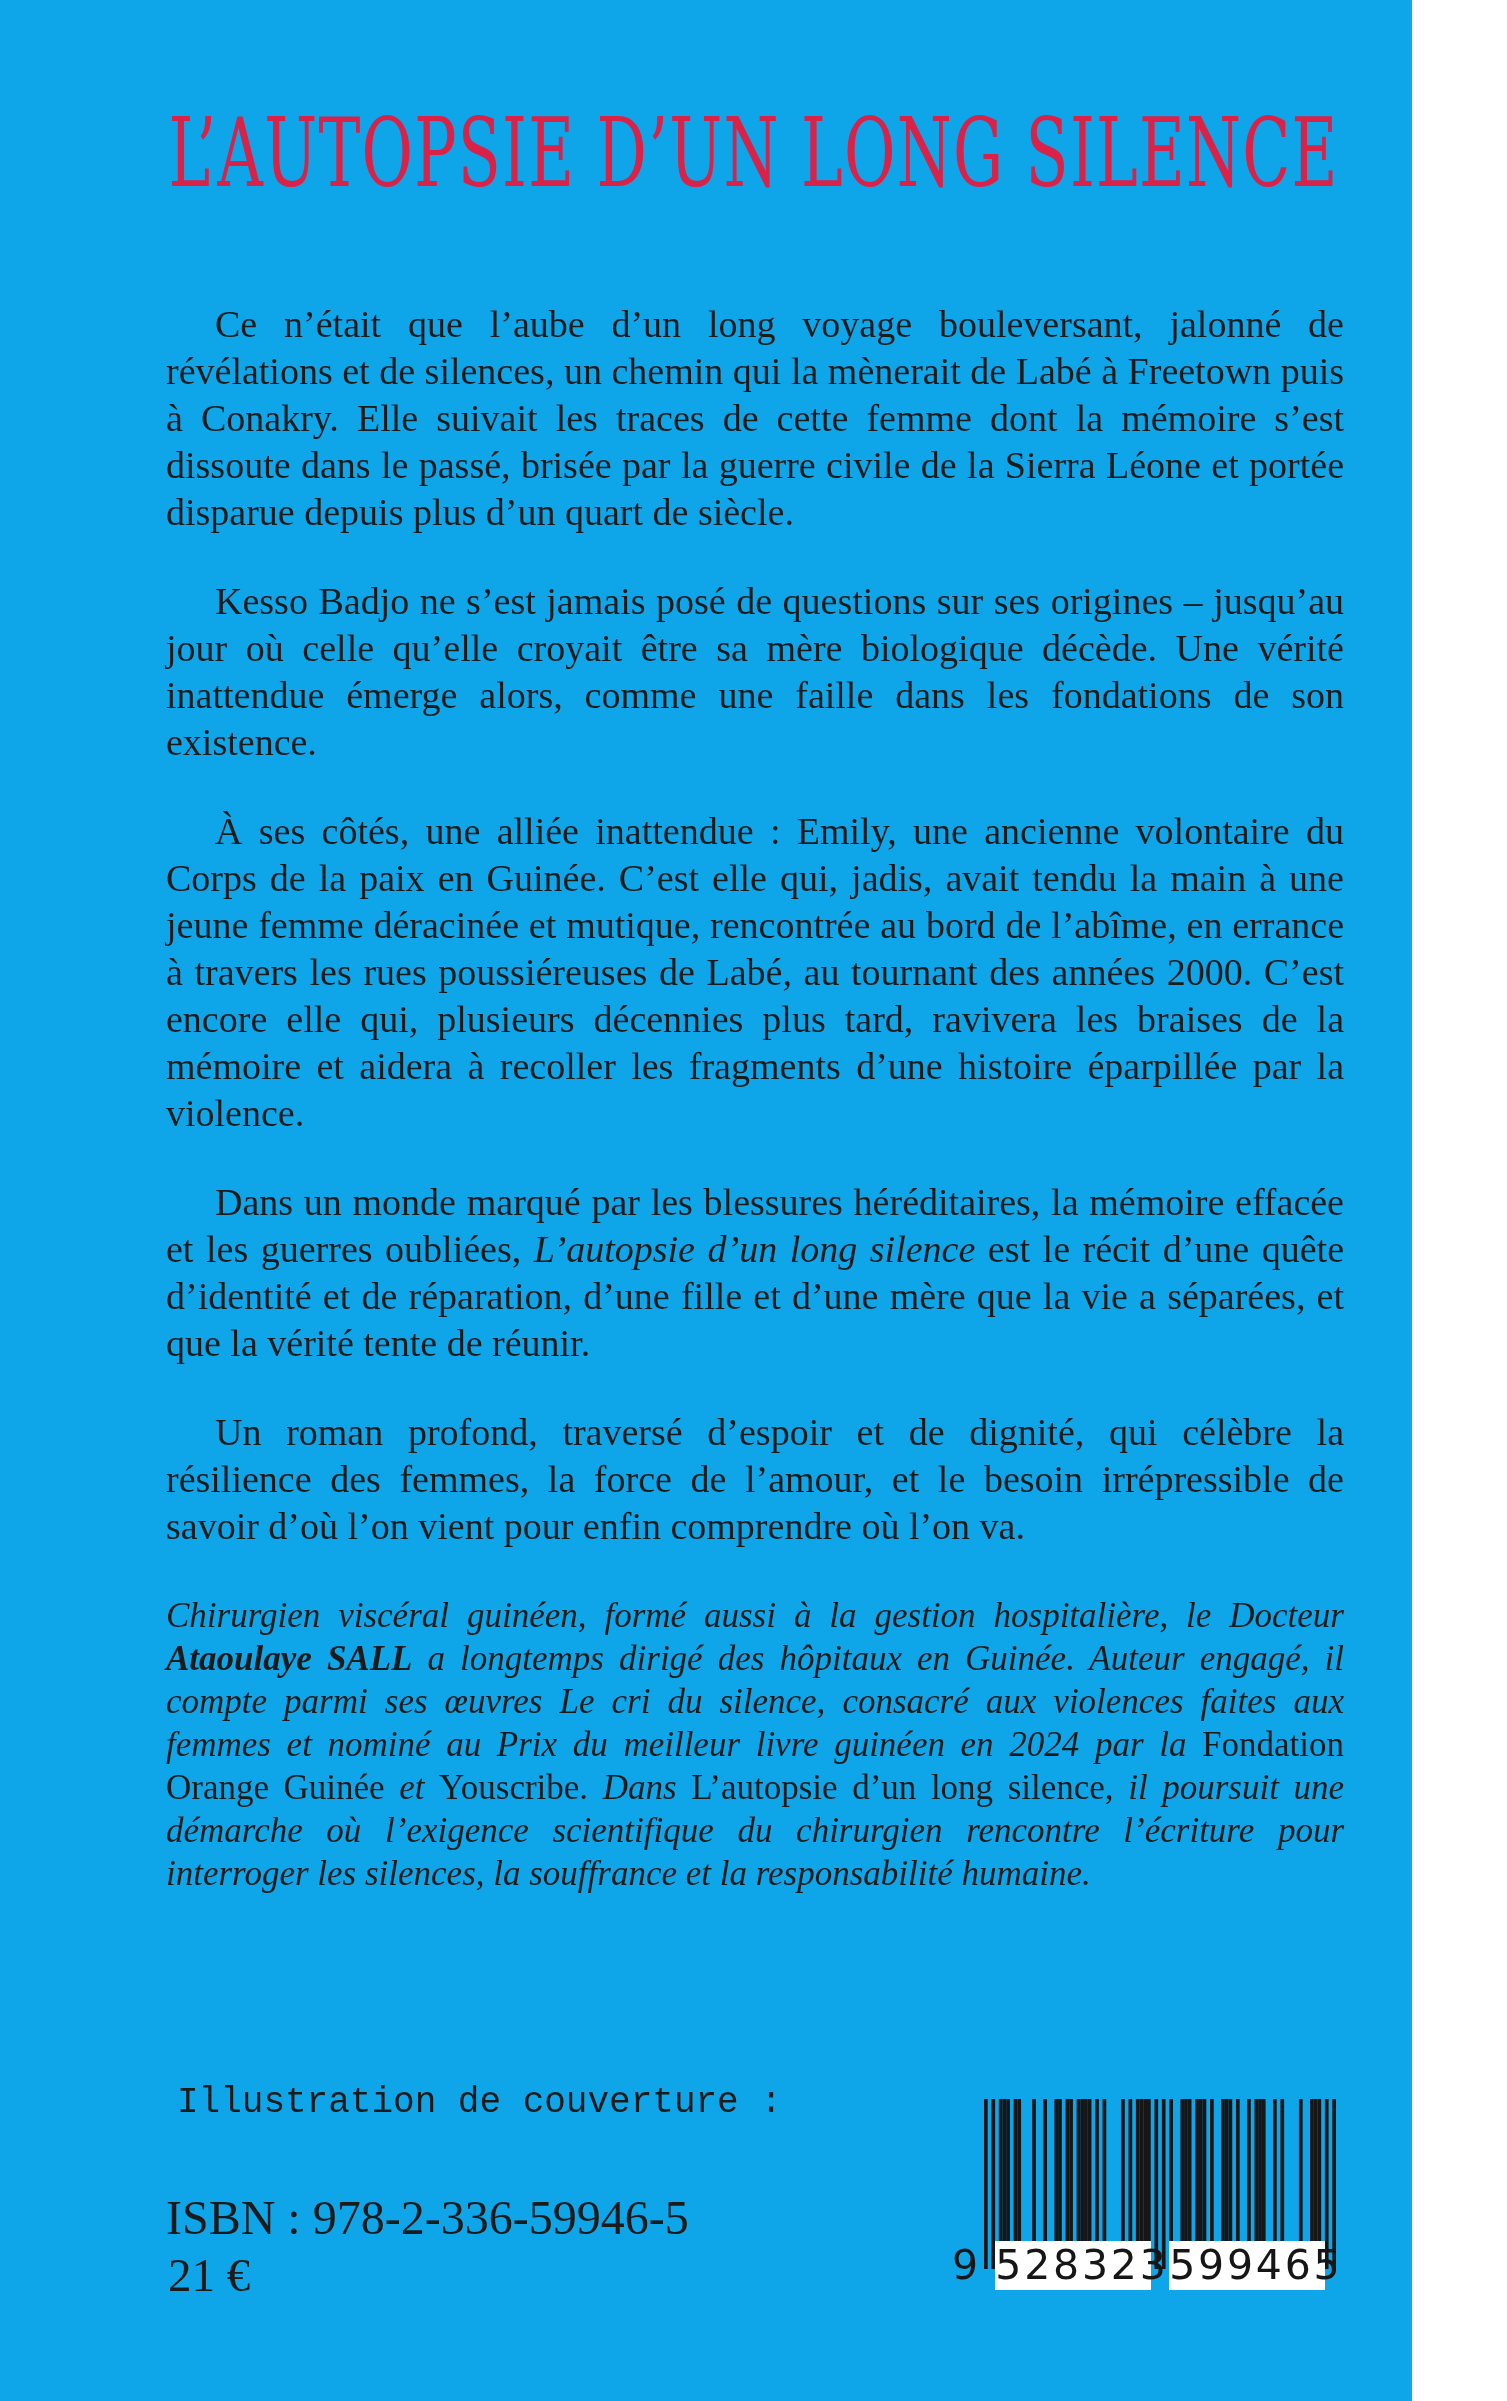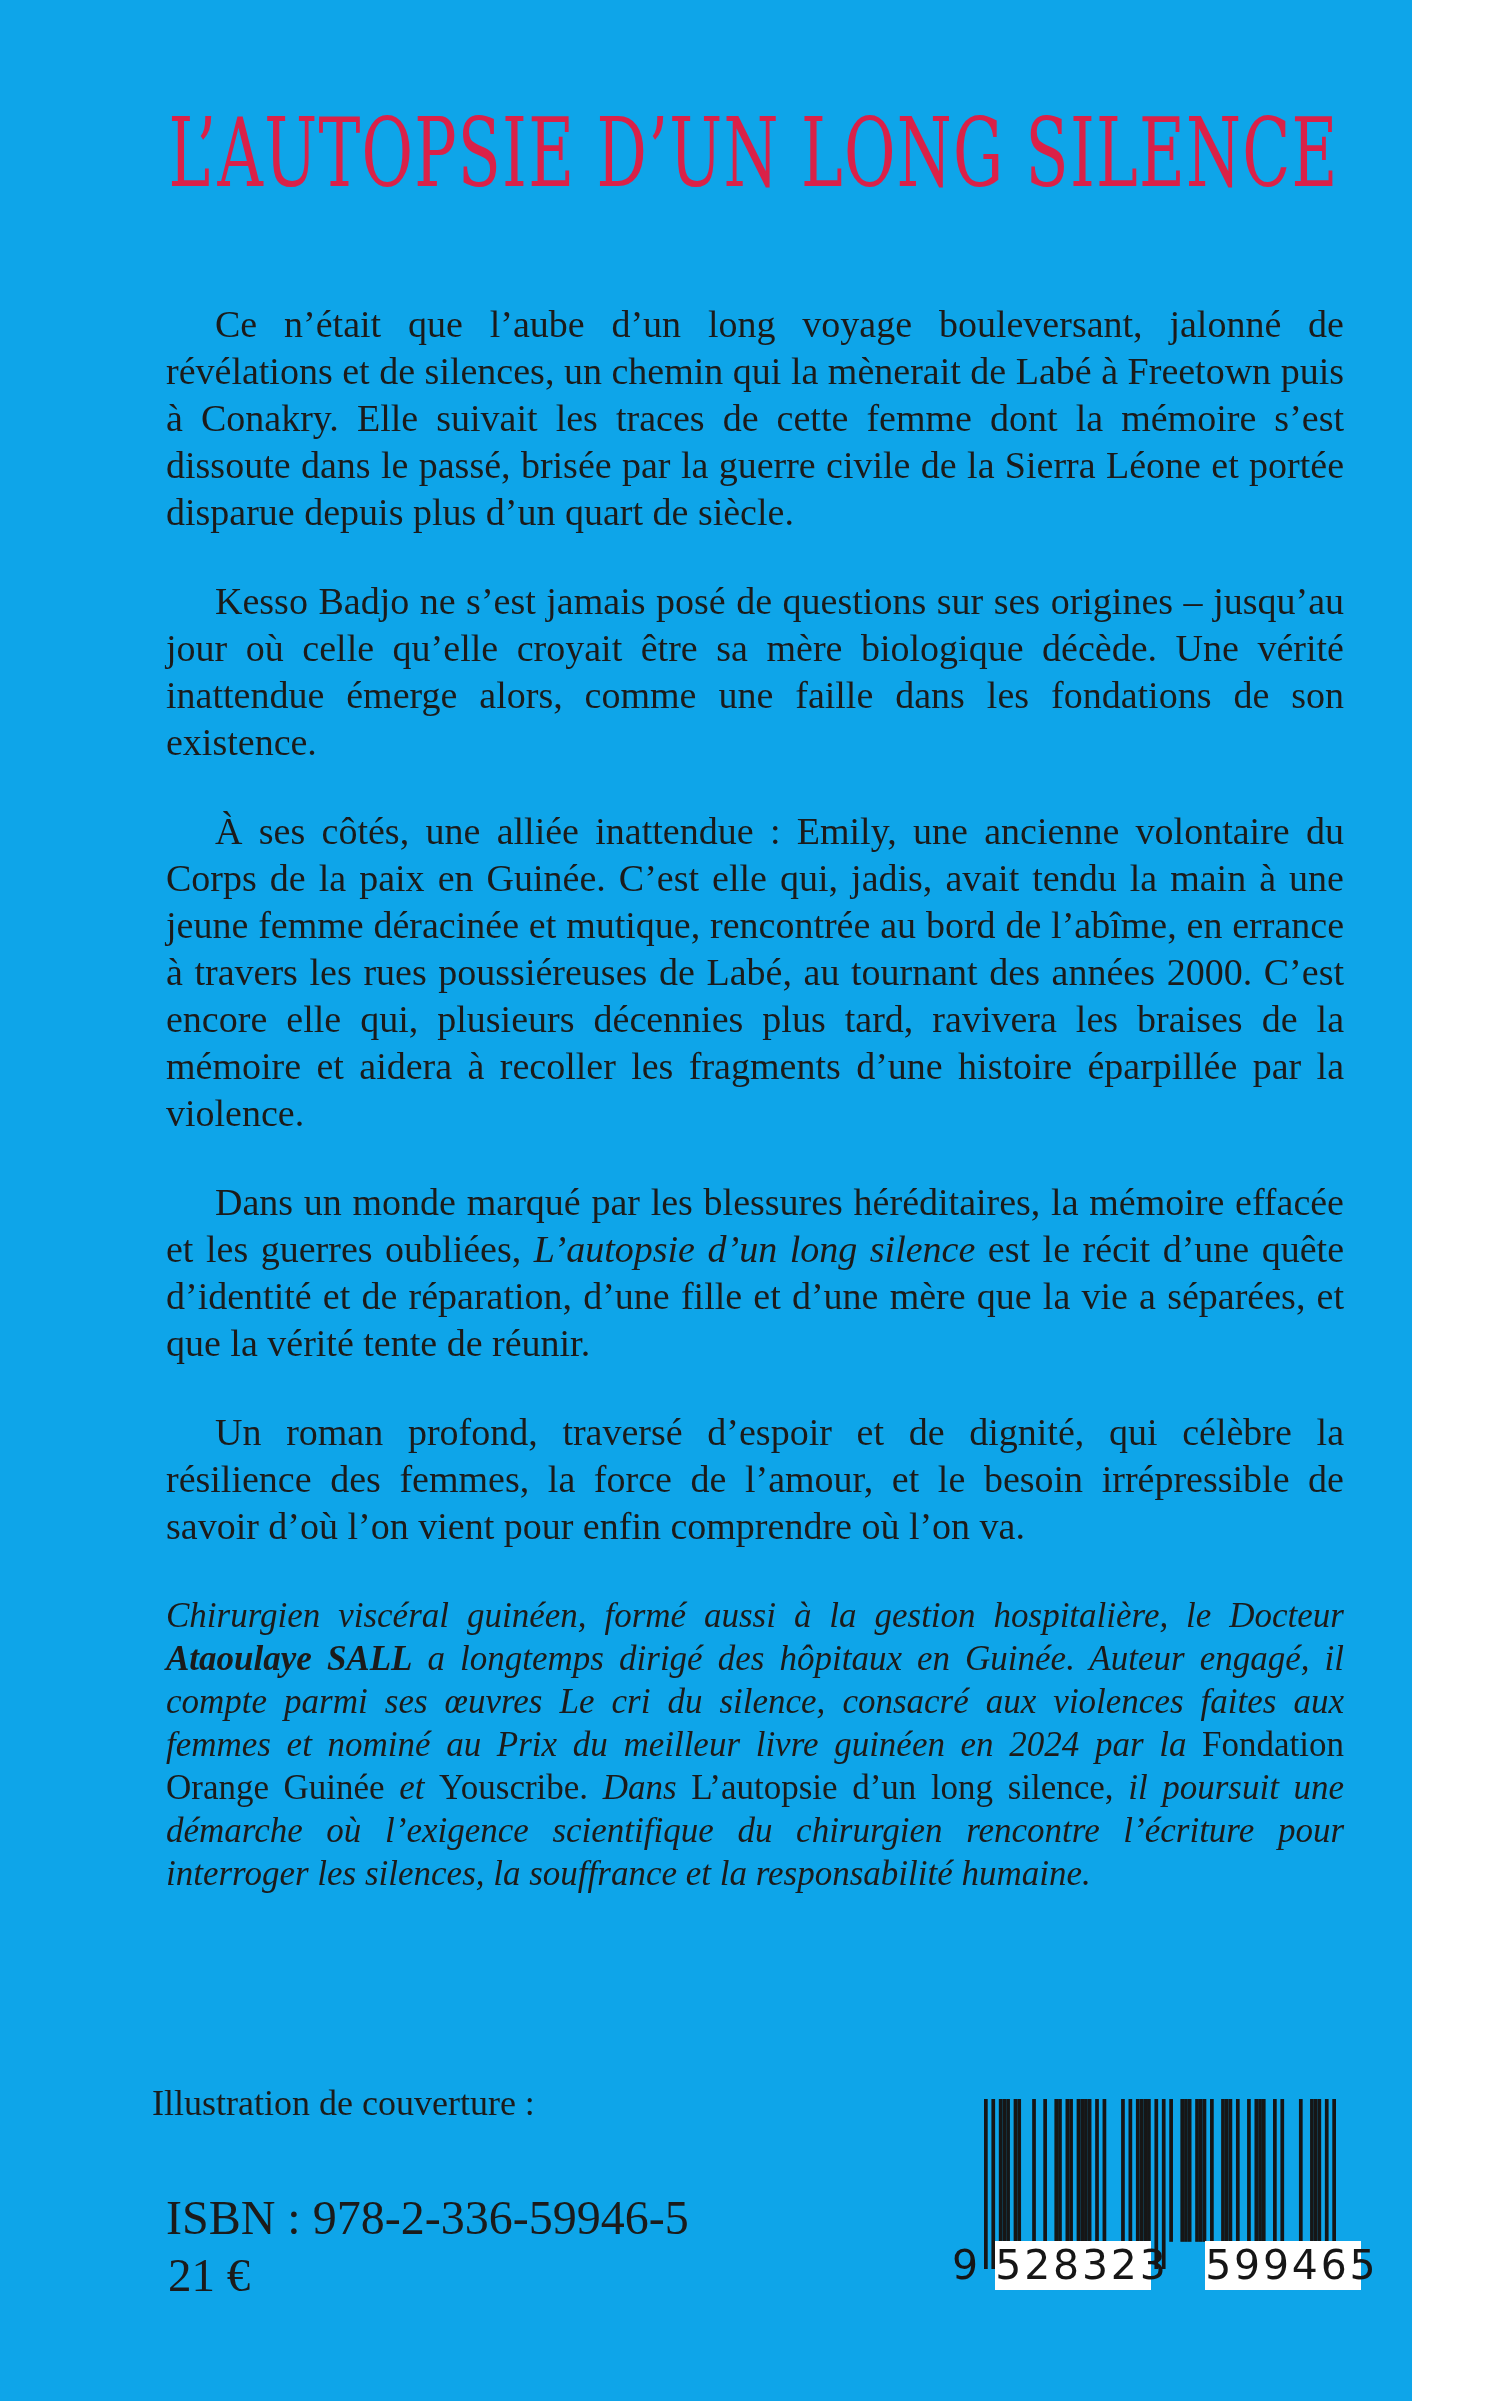--- a/index.html
+++ b/index.html
@@ -35,22 +35,22 @@
     line-height:43px;
     text-align:justify;
     text-indent:0;
     margin:44px 0 0 0;
     font-style:italic;
   }
   .rn  { font-style:normal; font-weight:normal; }
   .ri  { font-style:italic; font-weight:normal; }
   .rbi { font-style:italic; font-weight:700; }
   .credit {
-    position:absolute; left:152px; top:2082px;
-    font-size:36px; line-height:42px;
+    position:absolute; left:177px; top:2082px;
+    font-size:36px; line-height:42px;font-family:Liberation Mono, monospace;
   }
   .isbn {
     position:absolute; left:166px; top:2196px;
     font-size:48px; line-height:44px;
   }
   .price {
     position:absolute; left:168px; top:2250px;
     font-size:47px; line-height:51px;
   }
   .barcode {
@@ -59,21 +59,21 @@
   }
   .barcode svg { position:absolute; left:0; top:0; width:352px; height:170px; }
   .barcode svg rect { fill:#161616; }
   .barcode-digits {
     position:absolute; left:0; top:142px; width:352px; height:49px;
     font-family:"DejaVu Sans", sans-serif;
     font-size:41px; line-height:49px; color:#161616;
   }
   .bd-first { position:absolute; left:-32px; top:0; }
   .bd-left  { position:absolute; left:3.2%;  width:44.2%; top:0; text-align:center; letter-spacing:2.8px; background:#fff; }
-  .bd-right { position:absolute; left:52.6%; width:44.2%; top:0; text-align:center; letter-spacing:2.8px; background:#fff;margin-left:36px; }
+  .bd-right { position:absolute; left:52.6%; width:44.2%; top:0; text-align:center; letter-spacing:2.8px; background:#fff; }
 </style>
 </head>
 <body>
 
 <div class="page">
 
   <div class="content">
 
     <div class="title-wrap">
       <svg width="1178" height="121" viewBox="0 0 1245 128">

